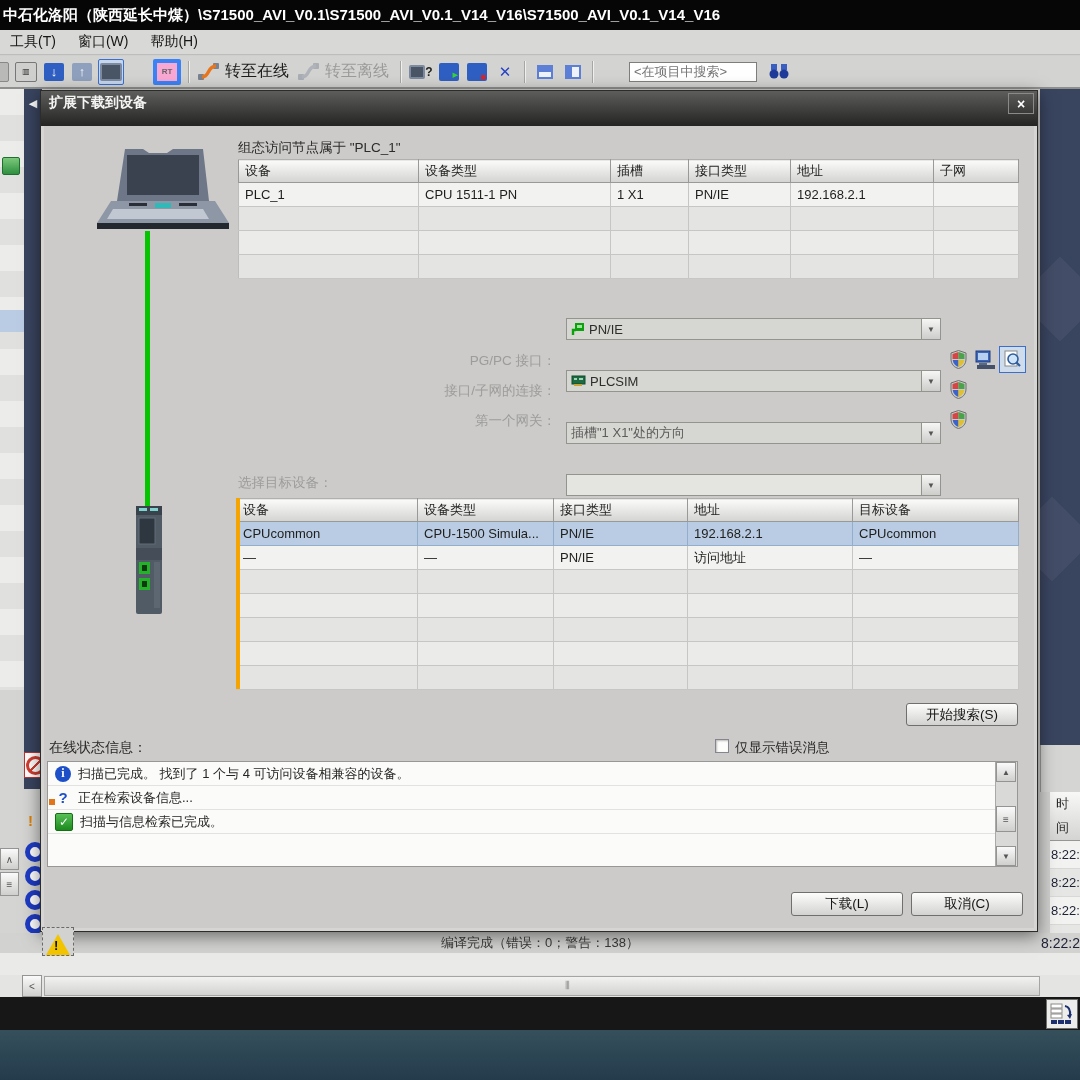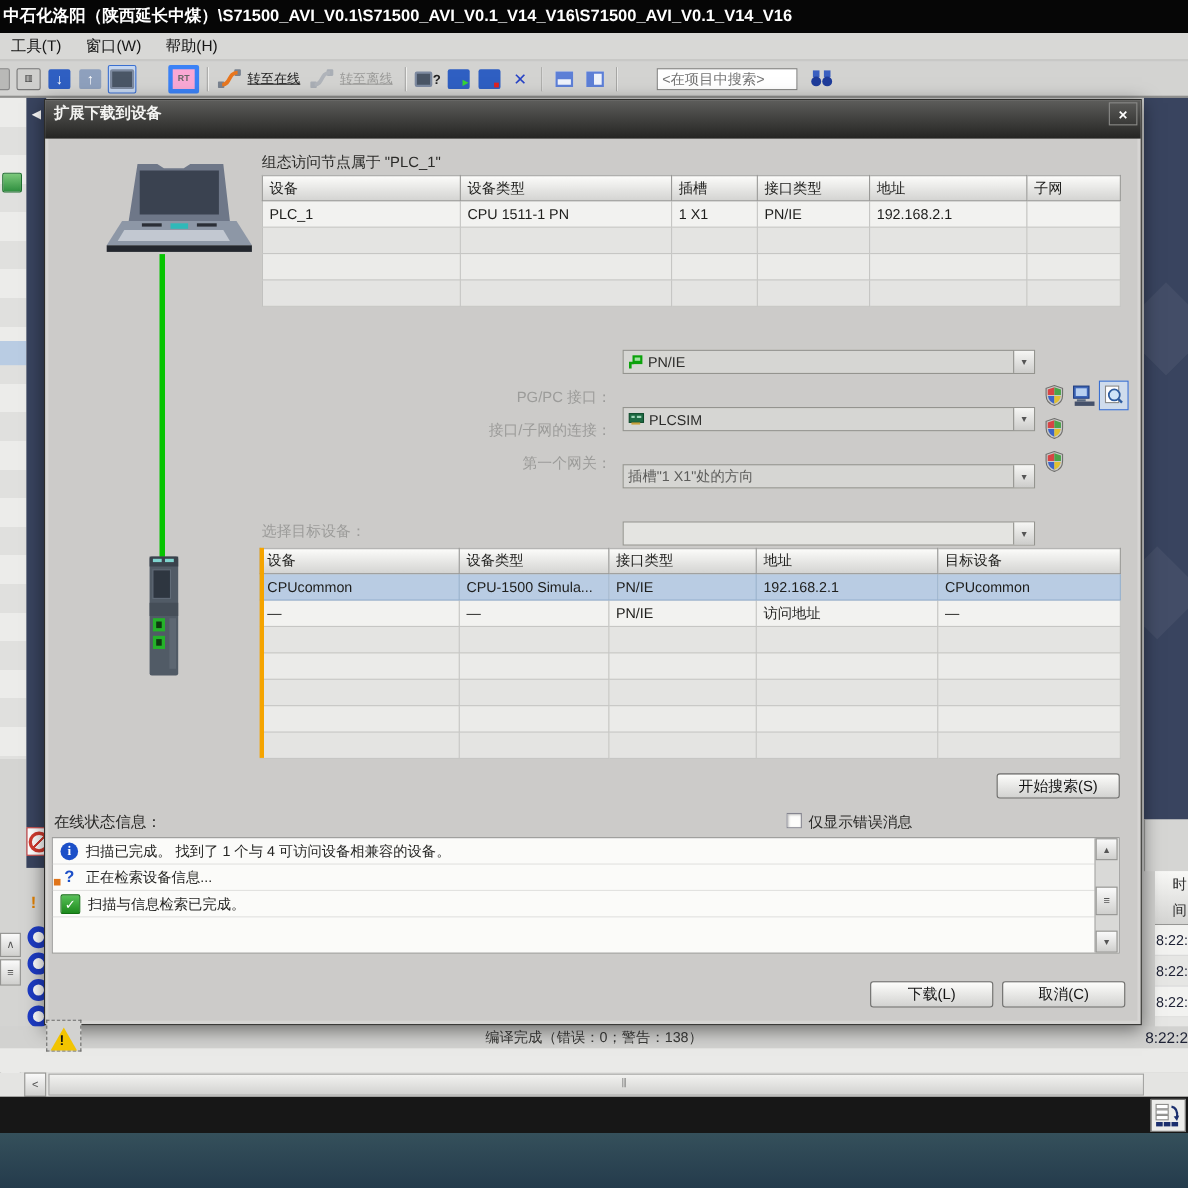--- a/index.html
+++ b/index.html
@@ -14,32 +14,32 @@
   .toolbar{left:0;top:56px;width:1080px;height:33px;background:#d3d3d1;border-bottom:2px solid #8f8f8d;
     display:flex;align-items:center;box-sizing:border-box;}
   .tbtn{height:24px;min-width:24px;display:flex;align-items:center;justify-content:center;margin:0 2px;border-radius:2px;}
   .tsep{width:1px;height:22px;background:#a6a6a4;border-right:1px solid #f0f0ee;margin:0 5px;}
   .icbox{width:20px;height:18px;border-radius:2px;display:flex;align-items:center;justify-content:center;
     font-size:13px;font-weight:bold;color:#fff;}
   .blue{background:#2f5fc2;}
   .grayblue{background:#8ea0bd;}
   .monitor{width:18px;height:14px;background:#4a5666;border:2px solid #7d8aa0;border-radius:2px;position:relative;}
   .pressed{background:#c5d6ef;border:1px solid #3a6fd0;}
-  .tlabel{font-size:12px;color:#1c1c1c;margin:0 6px 0 2px;text-decoration:underline;}
+  .tlabel{font-size:16px;color:#1c1c1c;margin:0 6px 0 2px;}
   .tlabel.dis{color:#9b9b99;}
   .searchbox{width:128px;height:20px;border:1px solid #7e7e7c;background:#fff;font-size:13px;color:#999;
     padding:0 4px;box-sizing:border-box;font-family:inherit;margin-left:30px;}
   
   .treep{left:0;top:89px;width:24px;height:601px;background:repeating-linear-gradient(180deg,#ececea 0 26px,#e0e0de 26px 52px);}
   .navybar{left:24px;top:89px;width:18px;height:700px;background:#39445f;}
   .rnavy{left:1040px;top:89px;width:40px;height:656px;background:#39445f;overflow:hidden;}
   .wm{width:60px;height:60px;background:rgba(255,255,255,0.05);transform:rotate(45deg);}
   .rtable{background:#eeeeec;font-size:13px;color:#1d2134;}
   .rth{background:linear-gradient(#f8f8f6,#d4d4d2);border-bottom:1px solid #969694;color:#2a2a2a;
-    font-size:13px;line-height:24px;padding-left:16px;box-sizing:border-box;}
+    font-size:13px;line-height:24px;padding-left:6px;box-sizing:border-box;}
   .rrow{line-height:27px;padding-left:1px;border-bottom:1px solid #d8d8d6;white-space:nowrap;}
   .compile{left:0;top:933px;width:1080px;height:20px;background:#d2d2d0;font-size:13px;color:#3a3a38;
     text-align:center;line-height:20px;}
   .hscroll{left:0;top:975px;width:1080px;height:22px;background:#e4e4e2;}
   .sbtn{background:linear-gradient(#fafafa,#cfcfcd);border:1px solid #949492;color:#555;
     display:flex;align-items:center;justify-content:center;font-size:10px;box-sizing:border-box;}
   .blackbar{left:0;top:997px;width:1080px;height:33px;background:#171717;}
   .desktop{left:0;top:1030px;width:1080px;height:50px;background:linear-gradient(180deg,#35505b,#243b4c);}
   .ring{width:10px;height:10px;border:5px solid #1d3bc4;border-radius:50%;background:#fff;}
   

